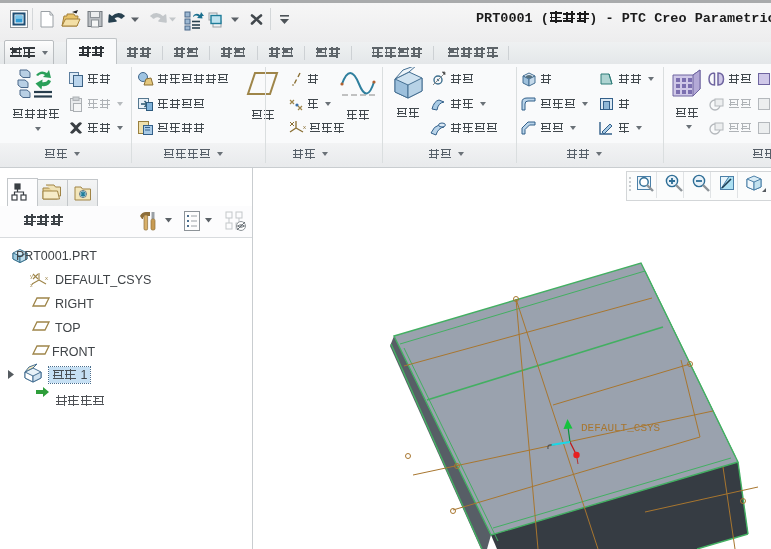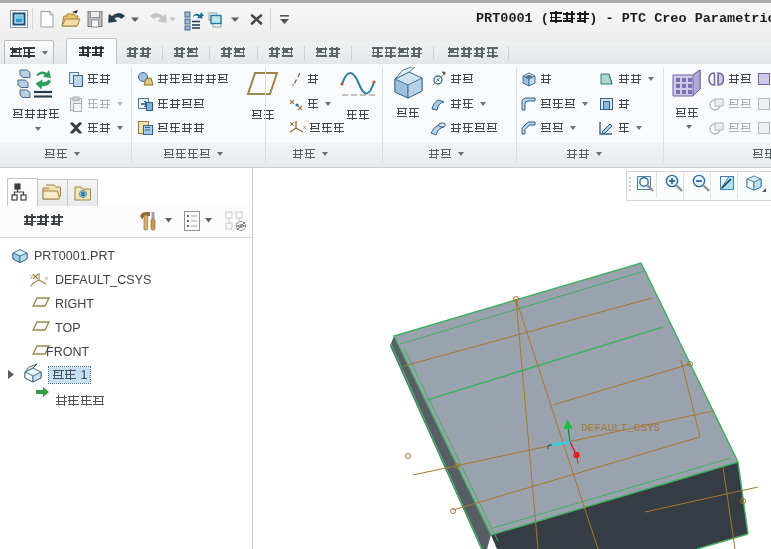--- a/index.html
+++ b/index.html
@@ -408,25 +408,25 @@
 
  <g transform="translate(24,124)">
   <path d="M1 6 L9 2 L17 6 L17 12 L9 16 L1 12 Z" fill="#e8f2f8" stroke="#456f92"></path>
   <path d="M1 6 L9 10 L9 16 L1 12 Z" fill="#ffffff" stroke="#456f92"></path>
   <path d="M9 10 L17 6 L17 12 L9 16 Z" fill="#cfe2f0" stroke="#456f92"></path>
   <path d="M1 6 L5 1 L13 -2 L9 2 Z" fill="#f6e9c0" stroke="#456f92"></path>
  </g>
 
  <path d="M36 148 L43 148 L43 145 L49 150 L43 155 L43 152 L36 152 Z" fill="#2e9e3a"></path>
 </svg>
-<div class="titem" style="left:34px;top:249px;text-align:center;">PRT0001.PRT</div>
+<div class="titem" style="left:16px;top:249px;text-align:center;">PRT0001.PRT</div>
 <div class="titem" style="left:55px;top:273px;">DEFAULT_CSYS</div>
 <div class="titem" style="left:55px;top:297px;">RIGHT</div>
 <div class="titem" style="left:55px;top:321px;">TOP</div>
-<div class="titem" style="left:46px;top:345px;">FRONT</div>
+<div class="titem" style="left:52px;top:345px;">FRONT</div>
 <div class="titem" style="left:49px;top:367px;background:#c6e0f4;outline:1px dotted #4a6e8e;padding:1px 3px;"><i class="g gc"></i><i class="g ga"></i> 1</div>
 <div class="titem" style="left:55px;top:394px;"><i class="g gb"></i><i class="g ga"></i><i class="g ga"></i><i class="g gc"></i></div>
 
 <svg class="abs" style="left:253px;top:168px" width="518" height="381" viewBox="0 0 518 381">
 
  <polygon points="388,95 485,294 238,367 141,168" fill="#9aa2ae"></polygon>
 
  <polygon points="141,168 238,367 234,381 228,381 137,178" fill="#575e66"></polygon>
 
  <polygon points="238,367 485,294 495,366 444,381 244,381" fill="#363c43"></polygon>

